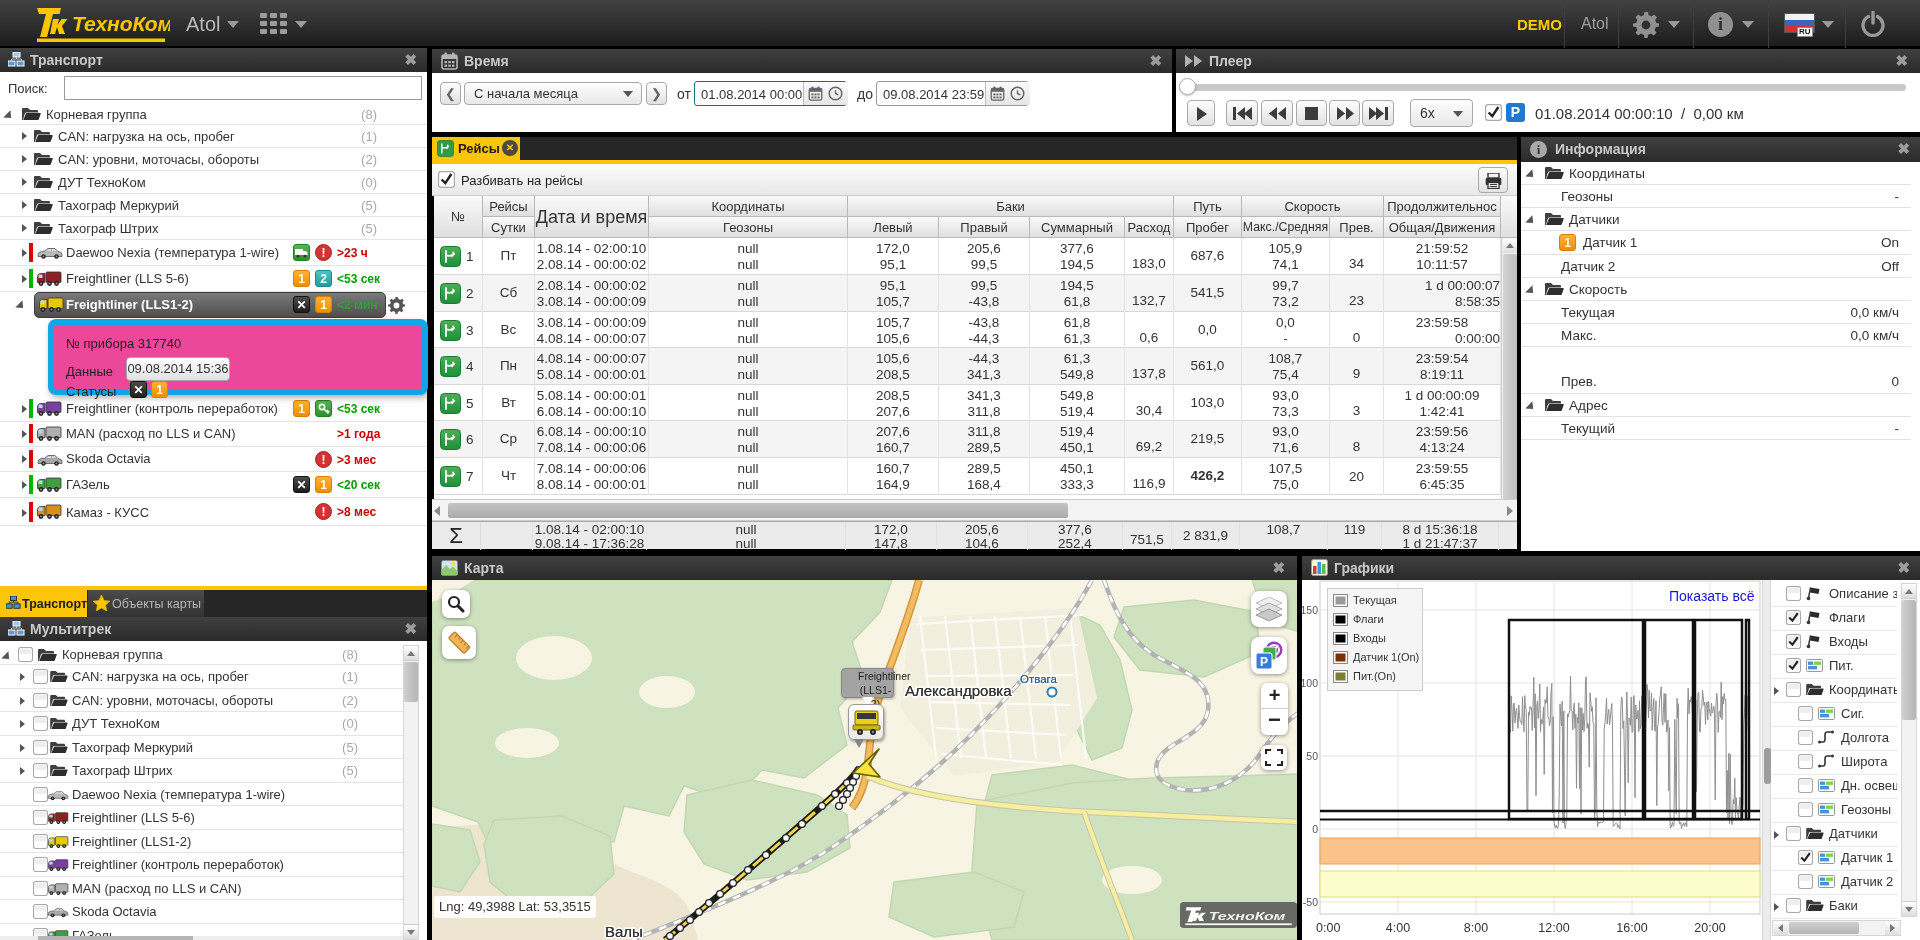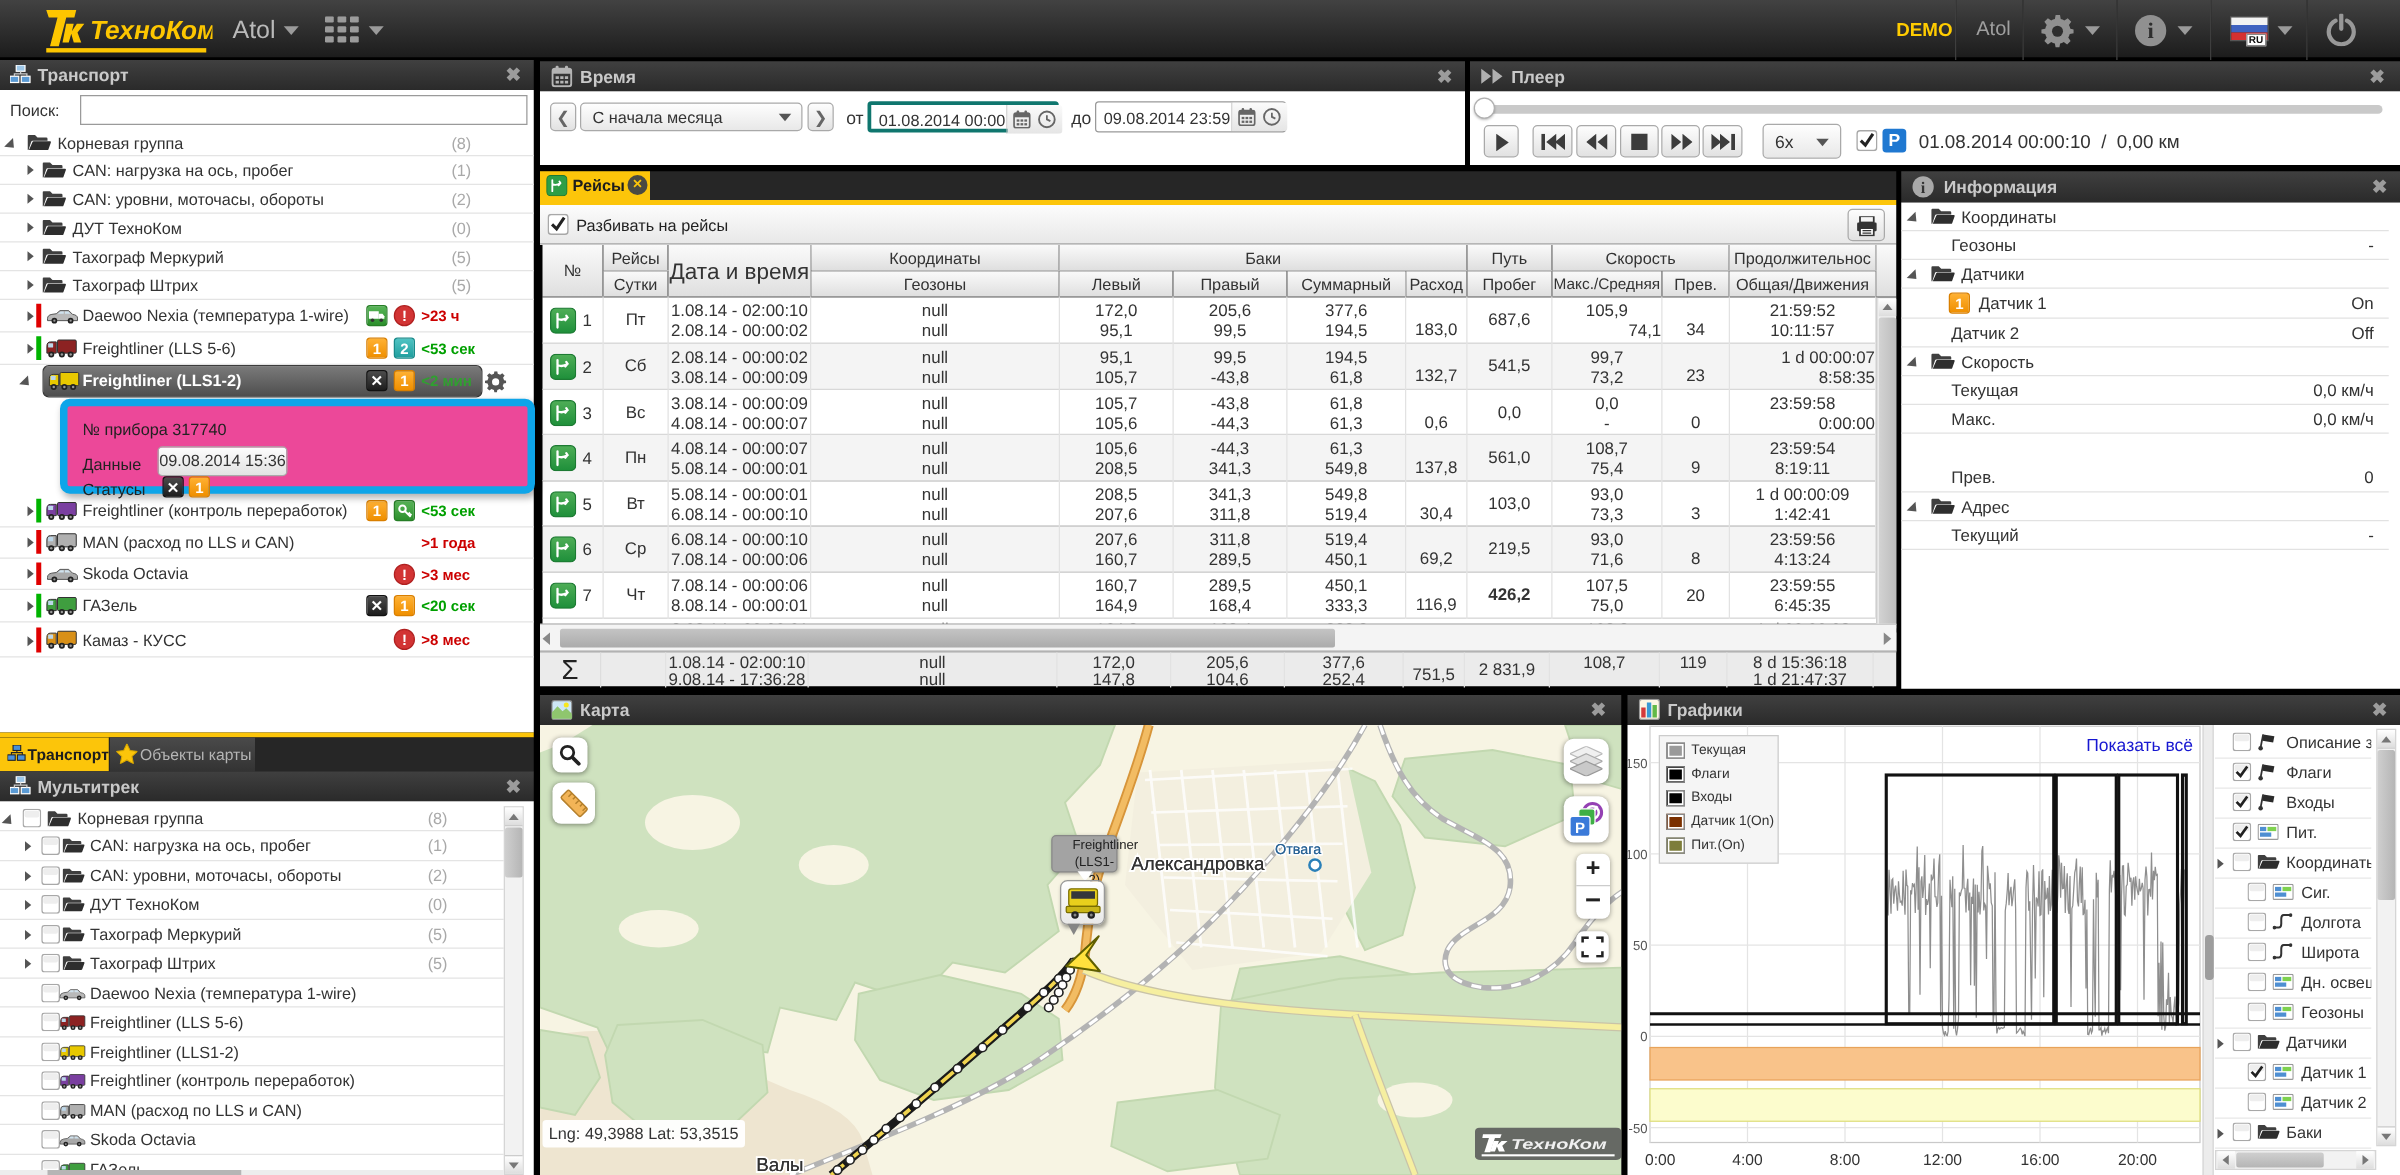--- a/index.html
+++ b/index.html
@@ -596,21 +596,21 @@
   <span class="phx" style="right:10px;">✖</span>
 </div>
 <div class="wh" style="left:432px;top:73px;width:740px;height:59px;">
   <div class="btn" style="left:8px;top:9px;width:21px;height:23px;color:#666;text-align:center;line-height:21px;font-size:13px;">❮</div>
   <div class="btn" style="left:32px;top:9px;width:178px;height:23px;background:linear-gradient(#fefefe,#e8e8e8);">
     <span class="abs" style="left:9px;top:3px;font-size:13px;color:#333;">С начала месяца</span>
     <span class="abs" style="right:8px;top:8px;width:0;height:0;border-left:5px solid transparent;border-right:5px solid transparent;border-top:6px solid #555;"></span>
   </div>
   <div class="btn" style="left:214px;top:9px;width:21px;height:23px;color:#666;text-align:center;line-height:21px;font-size:13px;">❯</div>
   <div class="abs" style="left:245px;top:13px;font-size:14px;color:#333;">от</div>
-  <div class="abs" style="left:262px;top:8px;width:153px;height:25px;border:3px solid #0f766e;border-radius:3px;background:#fff;">
+  <div class="abs" style="left:262px;top:8px;width:153px;height:25px;border:1px solid #0f766e;border-radius:3px;background:#fff;">
     <span class="abs" style="left:6px;top:5px;font-size:13px;color:#333;white-space:nowrap;">01.08.2014 00:00</span>
     <span class="abs" style="left:108px;top:0;width:45px;height:23px;background:linear-gradient(#fbfbfb,#e5e5e5);border-left:1px solid #bbb;border-radius:0 3px 3px 0;">
       <svg style="position:absolute;left:4px;top:4px;" width="15" height="15" viewBox="0 0 17 18">
           <rect x="1" y="3" width="15" height="14" rx="2" fill="none" stroke="#666" stroke-width="1.6"></rect>
           <rect x="1" y="3" width="15" height="4" fill="#666"></rect>
           <rect x="3.5" y="0.5" width="2.4" height="4" rx="1" fill="#666"></rect>
           <rect x="11" y="0.5" width="2.4" height="4" rx="1" fill="#666"></rect>
           <g fill="#666">
             <rect x="3.5" y="9" width="2.6" height="2.2"></rect>
             <rect x="7.2" y="9" width="2.6" height="2.2"></rect>
@@ -792,21 +792,21 @@
           <div style="line-height:16px;">194,5</div>
         </div>
         <div style="position:absolute;left:691px;top:0;width:49px;height:36.6px;border-right:1px solid #e2e2e2;text-align:center;">
           <div style="line-height:16px;margin-top:18px;">183,0</div>
         </div>
         <div style="position:absolute;left:740px;top:0;width:68px;height:36.6px;border-right:1px solid #e2e2e2;text-align:center;">
           <div style="line-height:36px;">687,6</div>
         </div>
         <div style="position:absolute;left:808px;top:0;width:88px;height:36.6px;border-right:1px solid #e2e2e2;text-align:center;padding-top:2px;">
           <div style="line-height:17px;">105,9</div>
-          <div style="line-height:16px;text-align:right;">74,1</div>
+          <div style="line-height:16px;">74,1</div>
         </div>
         <div style="position:absolute;left:896px;top:0;width:54px;height:36.6px;border-right:1px solid #e2e2e2;text-align:center;">
           <div style="line-height:16px;margin-top:18px;">34</div>
         </div>
         <div style="position:absolute;left:950px;top:0;width:117px;height:36.6px;border-right:1px solid #e2e2e2;text-align:center;padding-top:2px;">
           <div style="line-height:17px;">21:59:52</div>
           <div style="line-height:16px;">10:11:57</div>
         </div>
       </div>
       <div class="abs" style="left:434px;top:275.0px;width:1067px;height:36.6px;background:#f4f4f4;border-bottom:1px solid #d8d8d8;font-size:13.5px;color:#333;">

